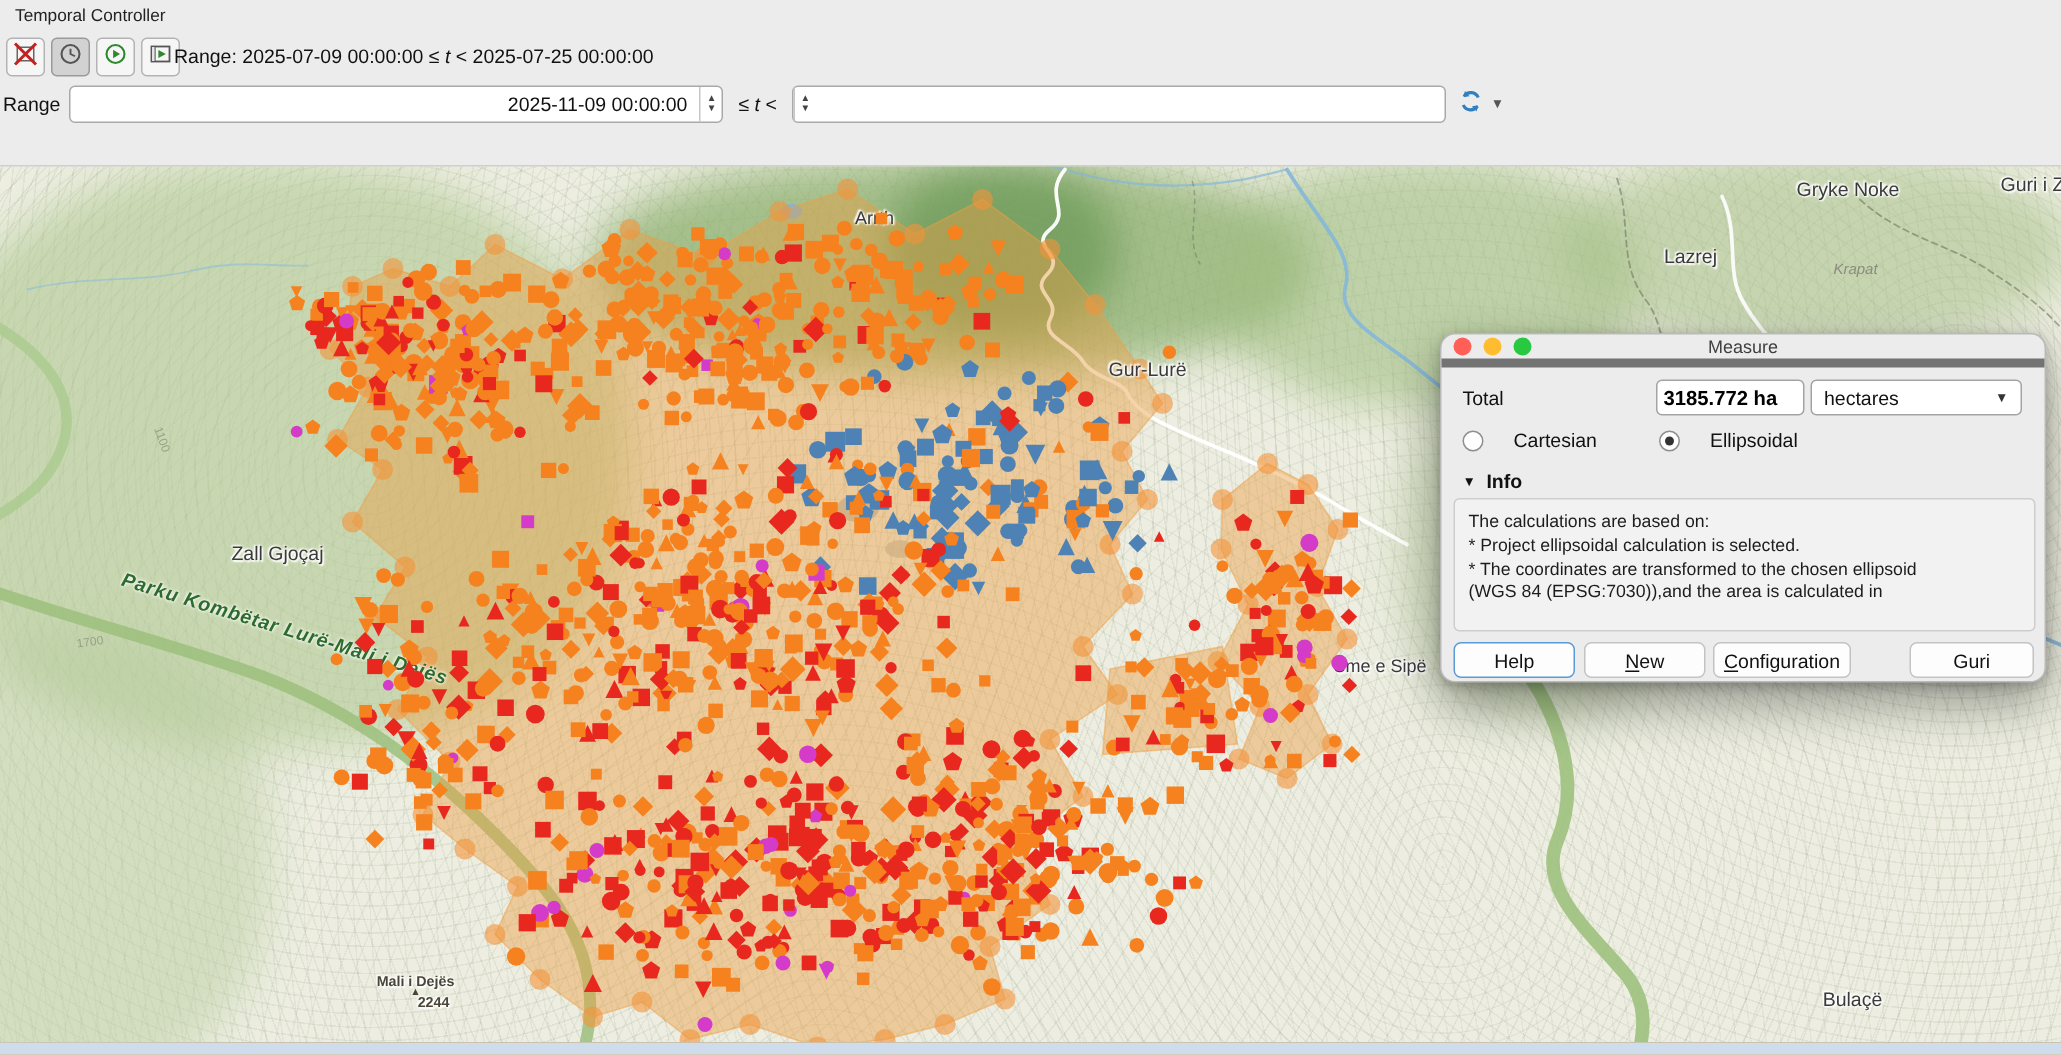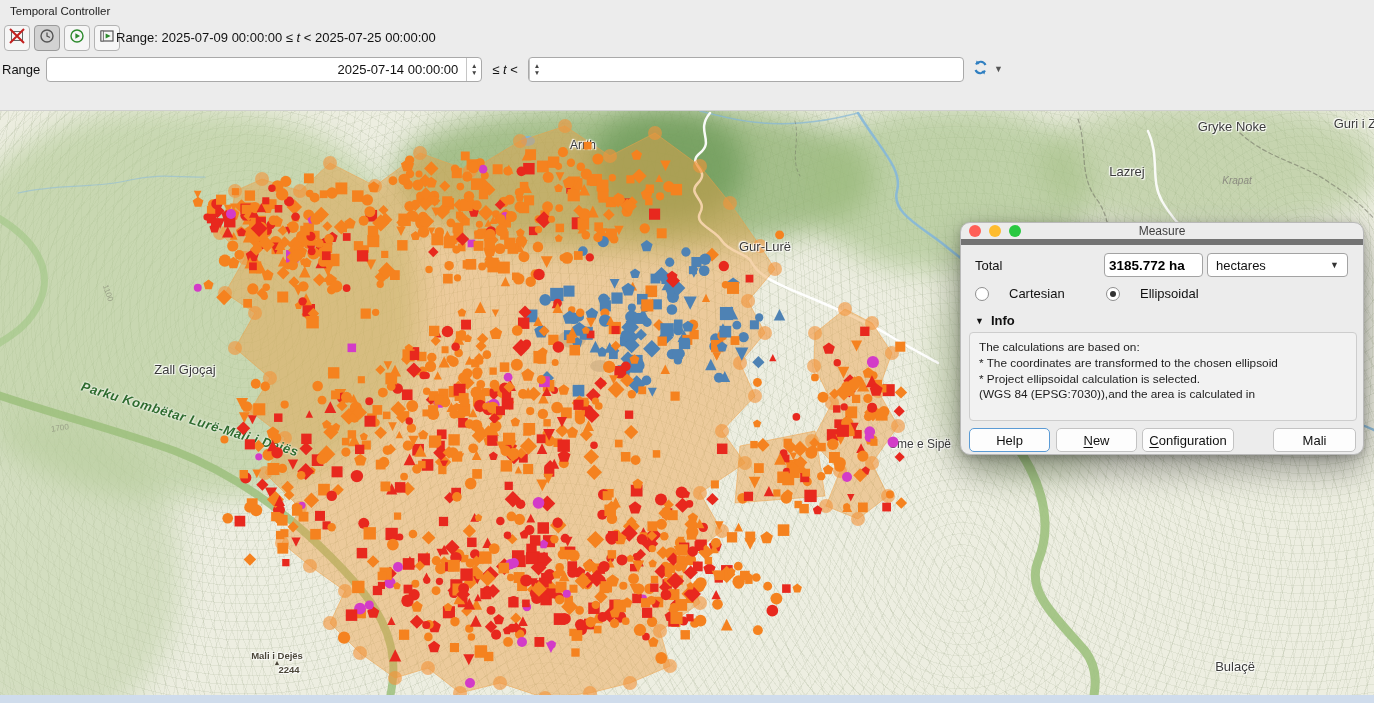--- a/index.html
+++ b/index.html
@@ -130,21 +130,21 @@
           </svg>
         </span>
       </div>
     </div>
 
     <div class="range-summary"><span>Range: 2025-07-09 00:00:00 ≤ </span><i>t</i><span> &lt; 2025-07-25 00:00:00</span></div>
 
     <div class="range-row">
       <span style="margin-right:6px;">Range</span>
       <div class="dt-input" style="width:436px;">
-        <span class="val">2025-07-14 00:00:00</span>
+        <span class="val">2025-11-09 00:00:00</span>
         <div class="spin">
             <span>▲</span>
             <span>▼</span>
           </div>
       </div>
       <span class="op"><span>≤ </span><i>t</i><span> &lt;</span></span>
       <div class="dt-input" style="width:436px;">
         <div class="spin">
             <span>▲</span>
             <span>▼</span>
@@ -1777,25 +1777,25 @@
         </span>
       <span>Ellipsoidal</span>
     </div>
 
     <div class="info-header">
       <span class="tri">▼</span>
       <span>Info</span>
     </div>
     <div class="info-box" id="info-box">
         <div>The calculations are based on:</div>
+        <div>* Project ellipsoidal calculation is selected.</div>
         <div>* The coordinates are transformed to the chosen ellipsoid</div>
-        <div>* Project ellipsoidal calculation is selected.</div>
         <div>(WGS 84 (EPSG:7030)),and the area is calculated in</div>
       </div>
 
     <div class="btn-row" id="dlg-buttons">
         <div class="dlg-btn primary" style="left: 8px; width: 81px;">Help</div>
         <div class="dlg-btn" style="left: 95px; width: 81px;"><u>N</u>ew</div>
         <div class="dlg-btn" style="left: 181px; width: 92px;"><u>C</u>onfiguration</div>
-        <div class="dlg-btn" style="left: 312px; width: 83px;">Mali</div>
+        <div class="dlg-btn" style="left: 312px; width: 83px;">Guri</div>
       </div>
   </div>
 </div>
 
 </body></html>

